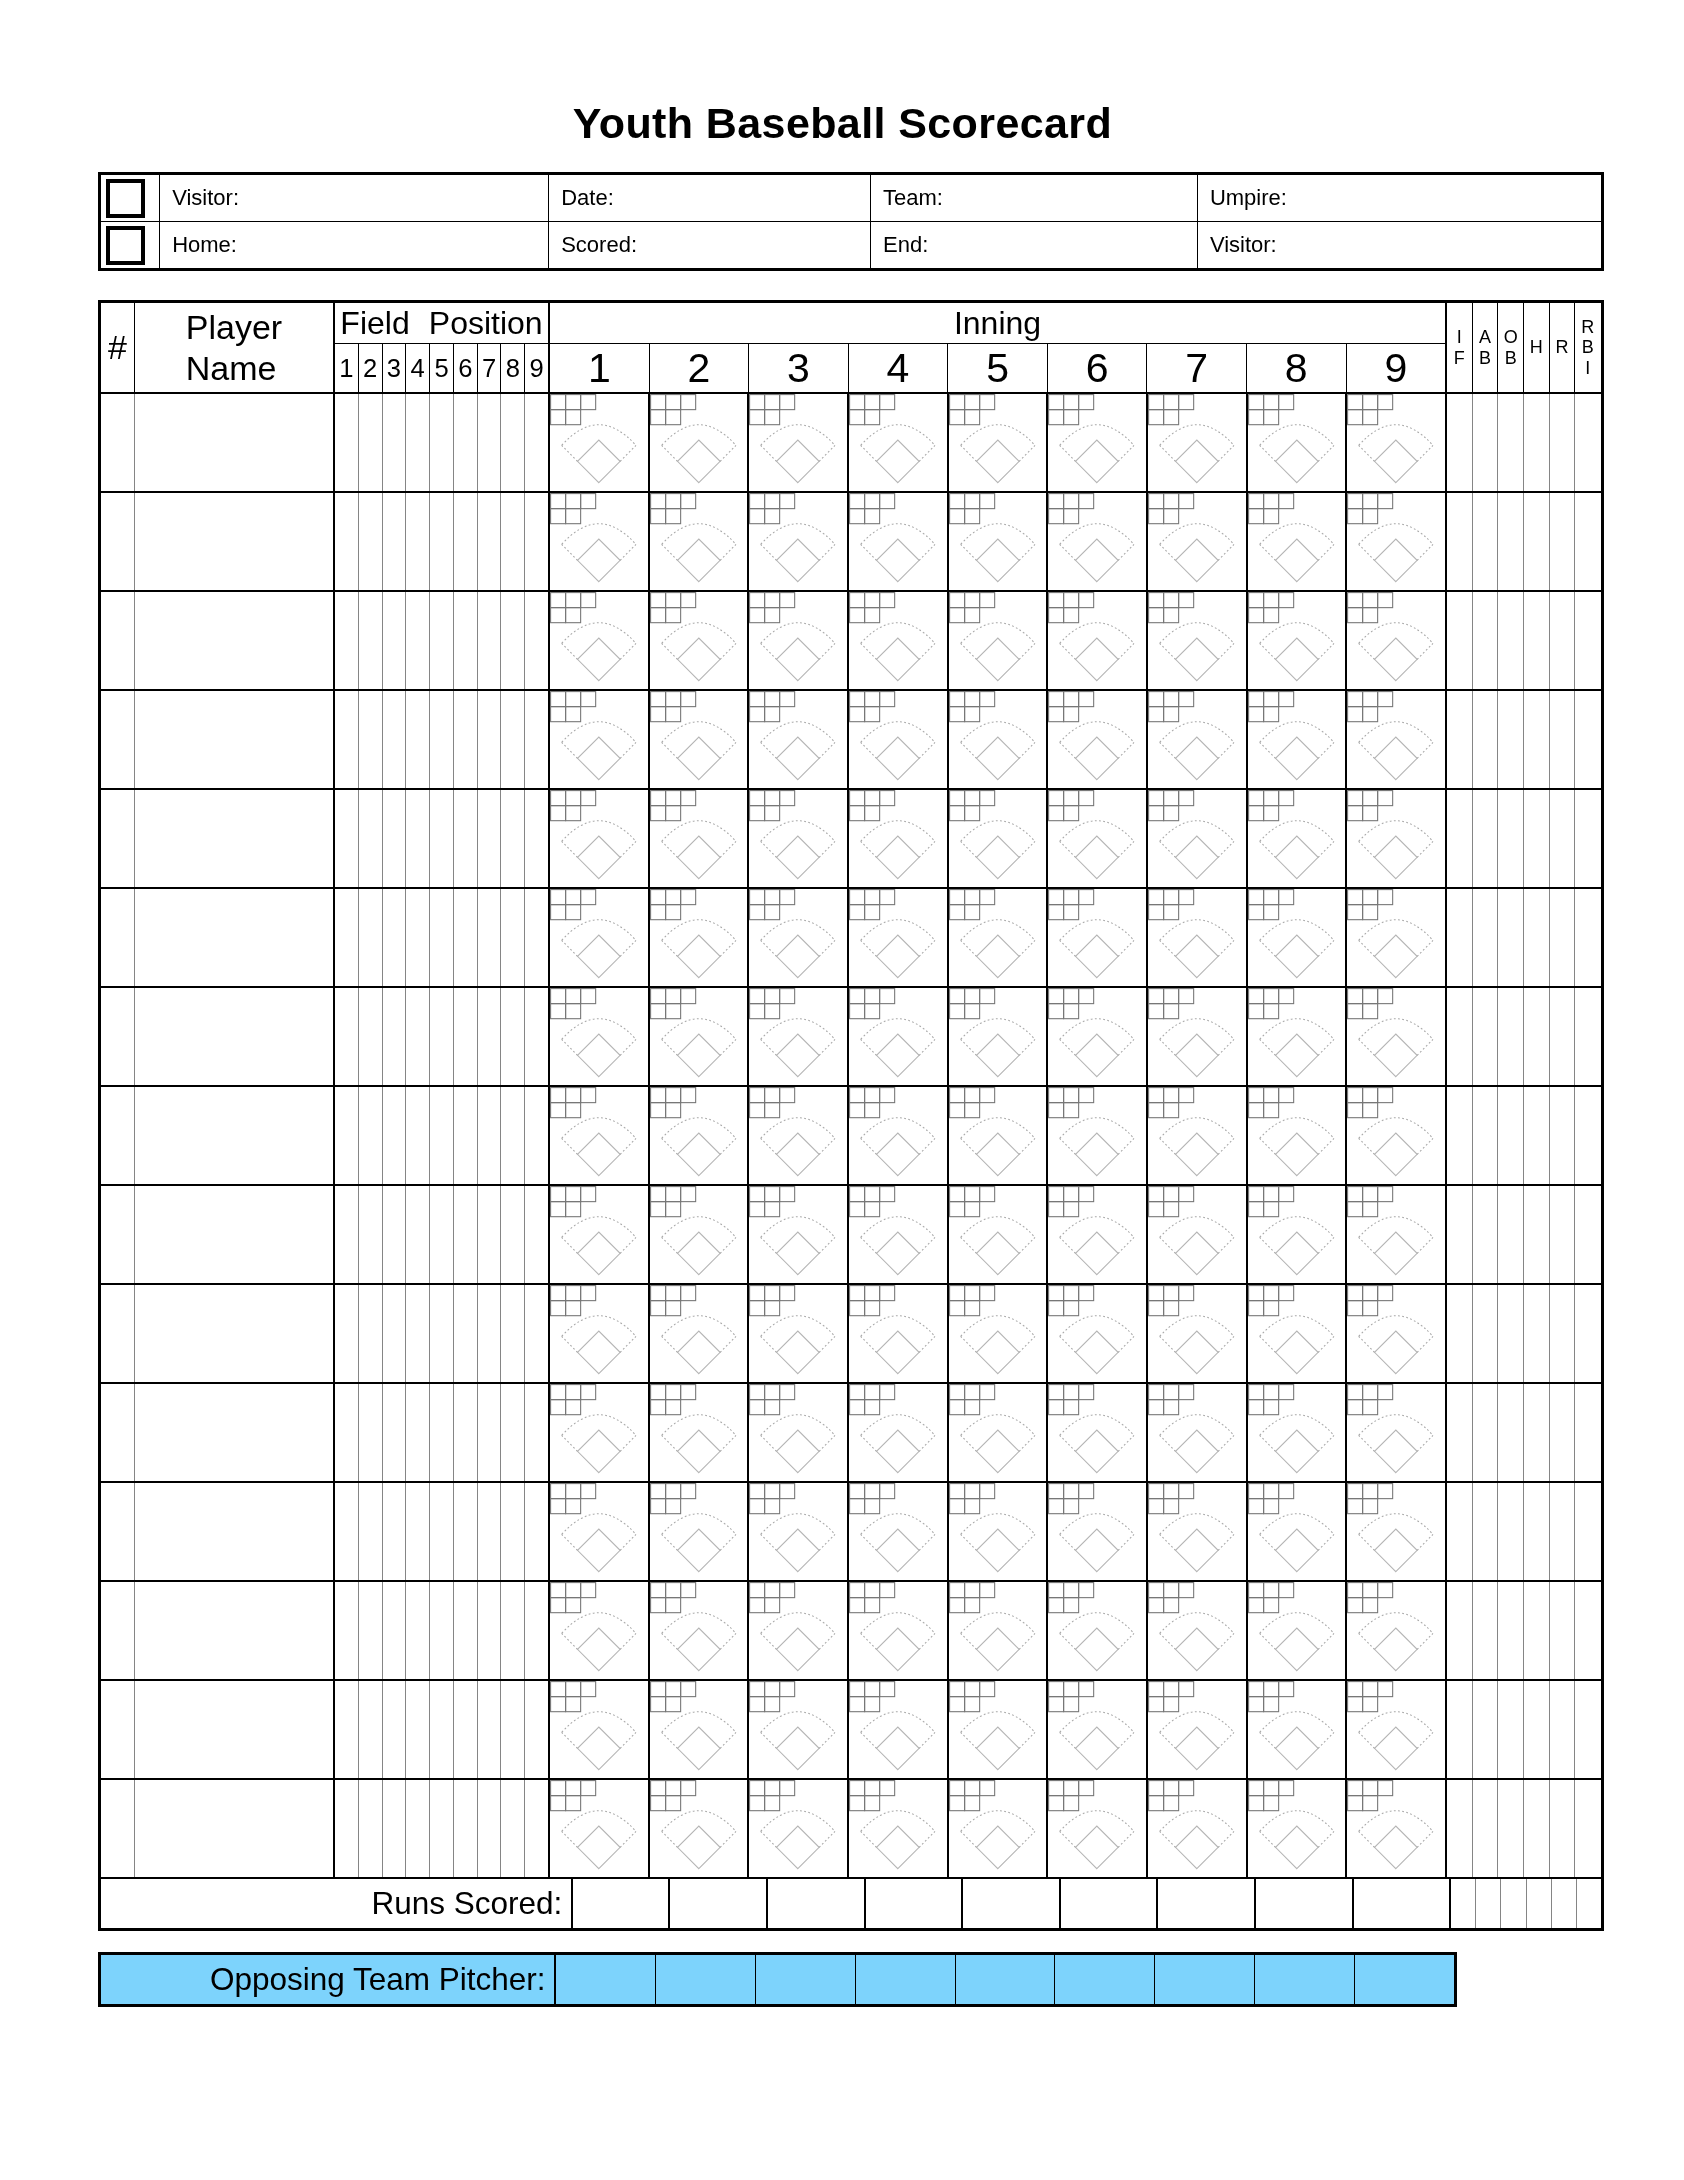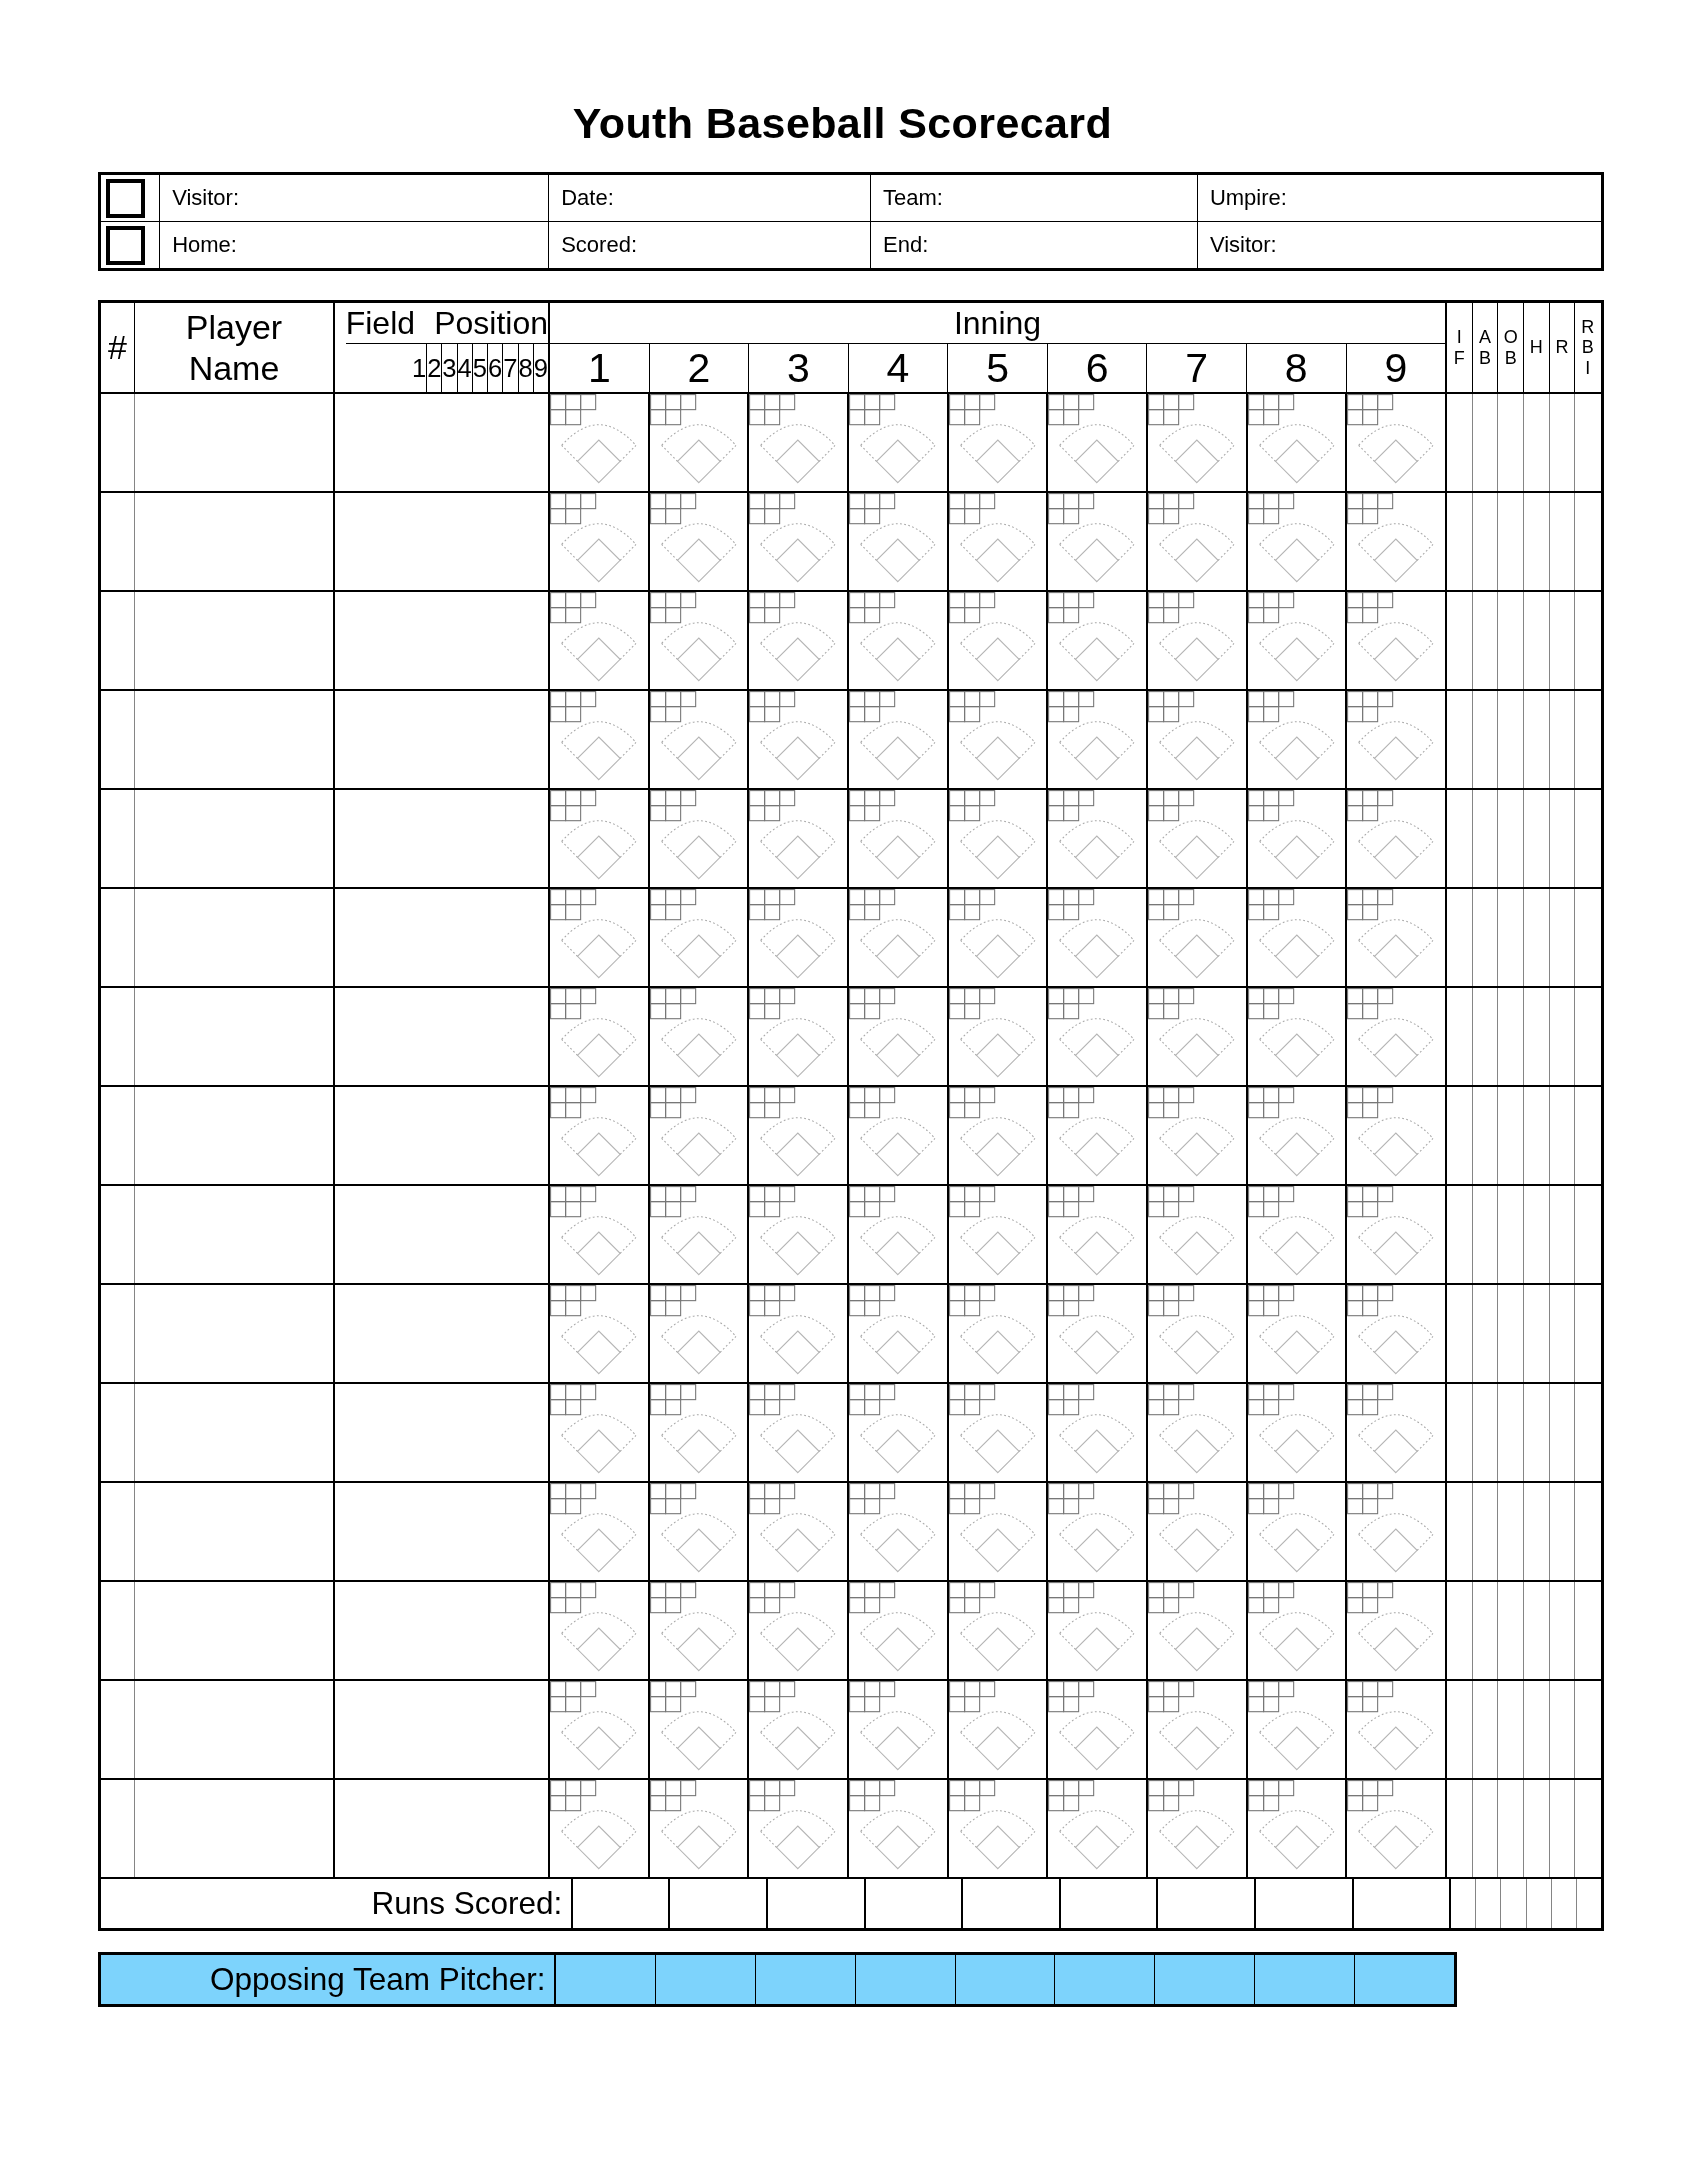--- a/index.html
+++ b/index.html
@@ -53,31 +53,31 @@
     left: 98px; top: 300px;
     width: 1506px;
     border: 3.4px solid #000;
     background: #fff;
   }
   .cellc { display: flex; align-items: center; justify-content: center; }
 
   
   .g-hash  { width: 34px; }
   .g-name  { width: 200px; }
-  .g-fp    { width: 215px; align-items: flex-end; }
+  .g-fp    { width: 215px; }
   .g-inn   { width: 897px; }
   .g-stats { width: 153px; }
 
   
   .hdr { display: flex; height: 91px; border-bottom: 2.6px solid #000; }
   .h-hash { border-right: 1.7px solid #000; font-size: 34px; }
   .h-name {
     border-right: 2.6px solid #000;
     font-size: 34px; line-height: 1.18;
-    white-space: pre-line; text-align: center;
+    white-space: pre-line; 
   }
   .h-group { display: flex; flex-direction: column; border-right: 2.6px solid #000; }
   .h-label { height: 41px; border-bottom: 1.7px solid #000; font-size: 32px; }
   .fp-words { word-spacing: 10.2px; }
   .h-nums { flex: 1; display: flex; }
   .h-nums > div { flex: 1; border-left: 1.7px solid #000; }
   .h-nums > div:first-child { border-left: none; }
   .h-fp-num { font-size: 25.6px; }
   .h-inn-num { font-size: 41px; }
   .h-stats { display: flex; }

